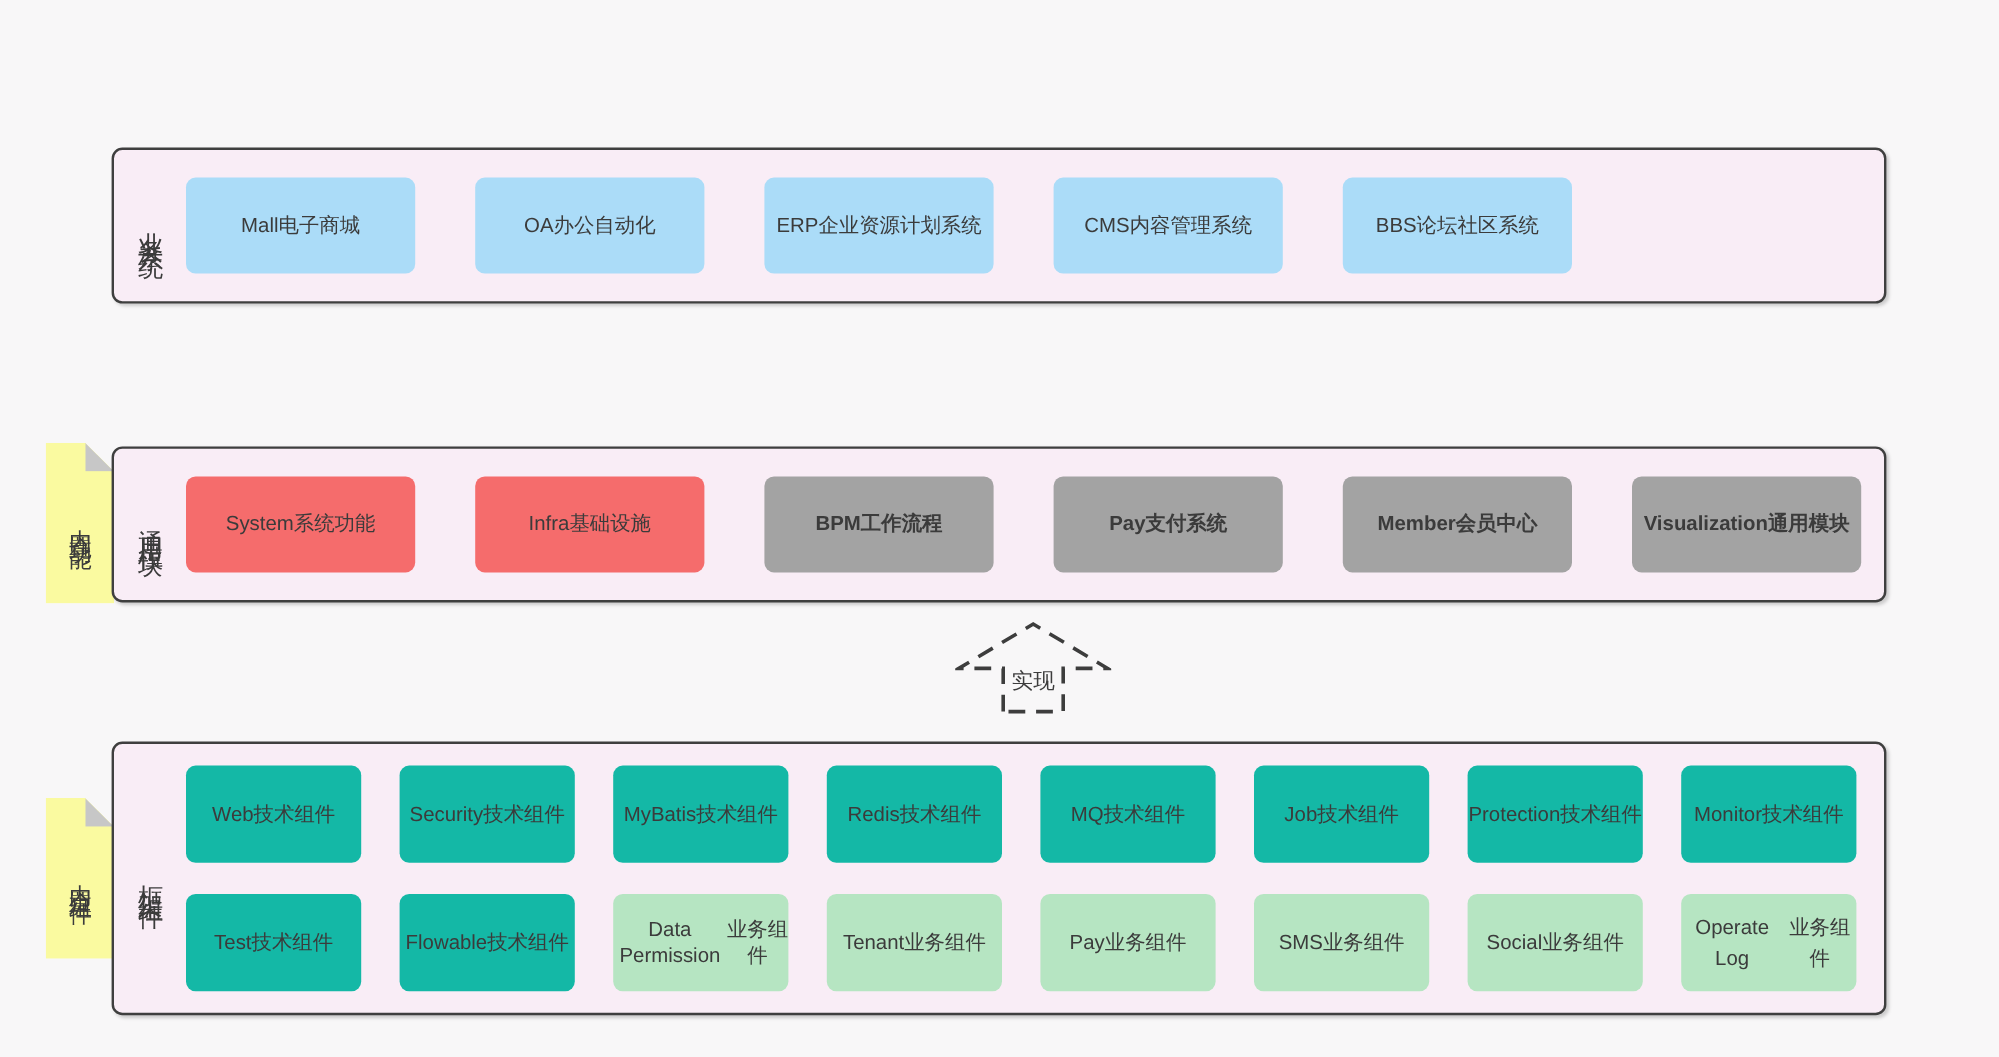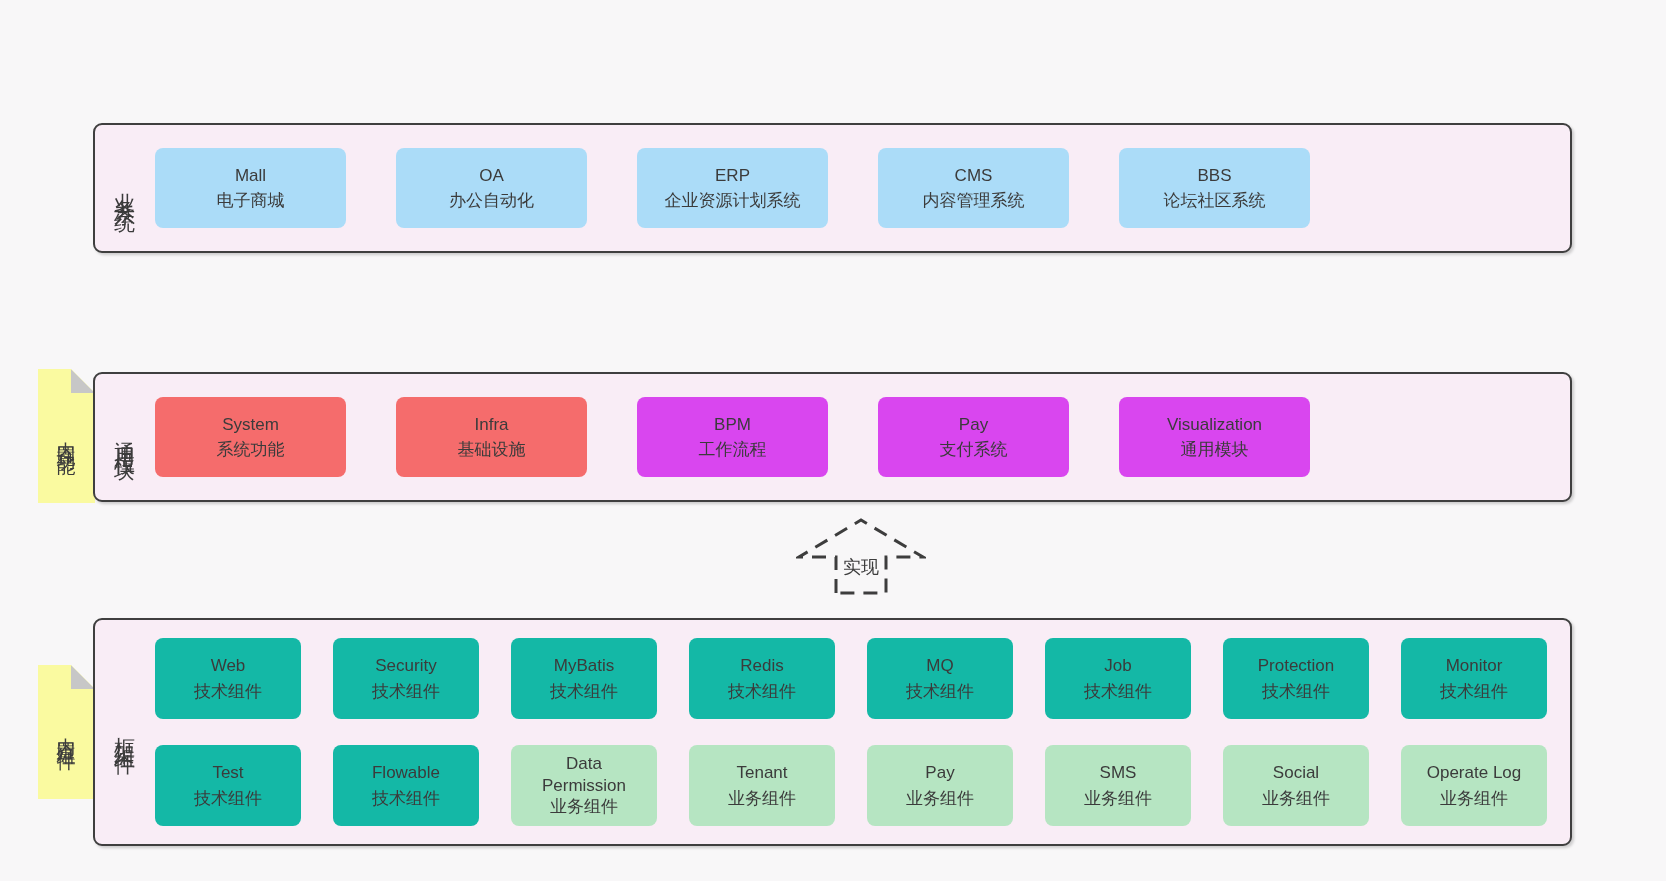--- a/index.html
+++ b/index.html
@@ -16,28 +16,28 @@
   }
   .panel-label {
     width:60px; flex:0 0 60px; display:flex; justify-content:center; align-items:center;
     font-size:21px; color:#3b3b3b;
   }
   .v-text { writing-mode:vertical-lr; text-orientation:upright; letter-spacing:6px; line-height:1; }
 
   
   .row { display:flex; gap:50px; }
   .box {
-    border-radius:8px; display:flex; flex-direction:column;
+    border-radius:8px; display:flex; flex-direction:row;
     justify-content:center; align-items:center; text-align:center;
     font-size:17px; line-height:1.5; color:#3b3b3b;
   }
   .row .box { width:191px; height:80px; }
   .blue  { background:#abdcf8; }
   .red   { background:#f56c6c; }
-  .pink  { background:#d946ef; }
+  .pink  { background:#a3a3a3;font-weight:bold; }
   .green { background:#14b8a6; }
   .lgreen{ background:#b6e5c2; }
 
   .grid { display:grid; grid-template-columns:repeat(8,146px); gap:26px 32px; }
   .grid .box { width:146px; height:81px; }
   .box.tight { line-height:1.26; }
   .box.tight .t { max-width:100px; }
   .t, .s { display:block; }
 
   
@@ -115,20 +115,24 @@
       </div>
       <div class="box pink">
         <span class="t">BPM</span>
         <span class="s">工作流程</span>
       </div>
       <div class="box pink">
         <span class="t">Pay</span>
         <span class="s">支付系统</span>
       </div>
       <div class="box pink">
+        <span class="t">Member</span>
+        <span class="s">会员中心</span>
+      </div>
+      <div class="box pink">
         <span class="t">Visualization</span>
         <span class="s">通用模块</span>
       </div>
     </div>
   </div>
 
   <div class="arrow" style="left:796px; top:517px;">
     <svg width="130" height="78" viewBox="0 0 130 78">
       <path d="M40 76 L40 40 L3 40 L65 3 L127 40 L90 40 L90 76 Z" fill="none" stroke="#3d3d3d" stroke-width="3" stroke-dasharray="14 9"></path>
     </svg>

